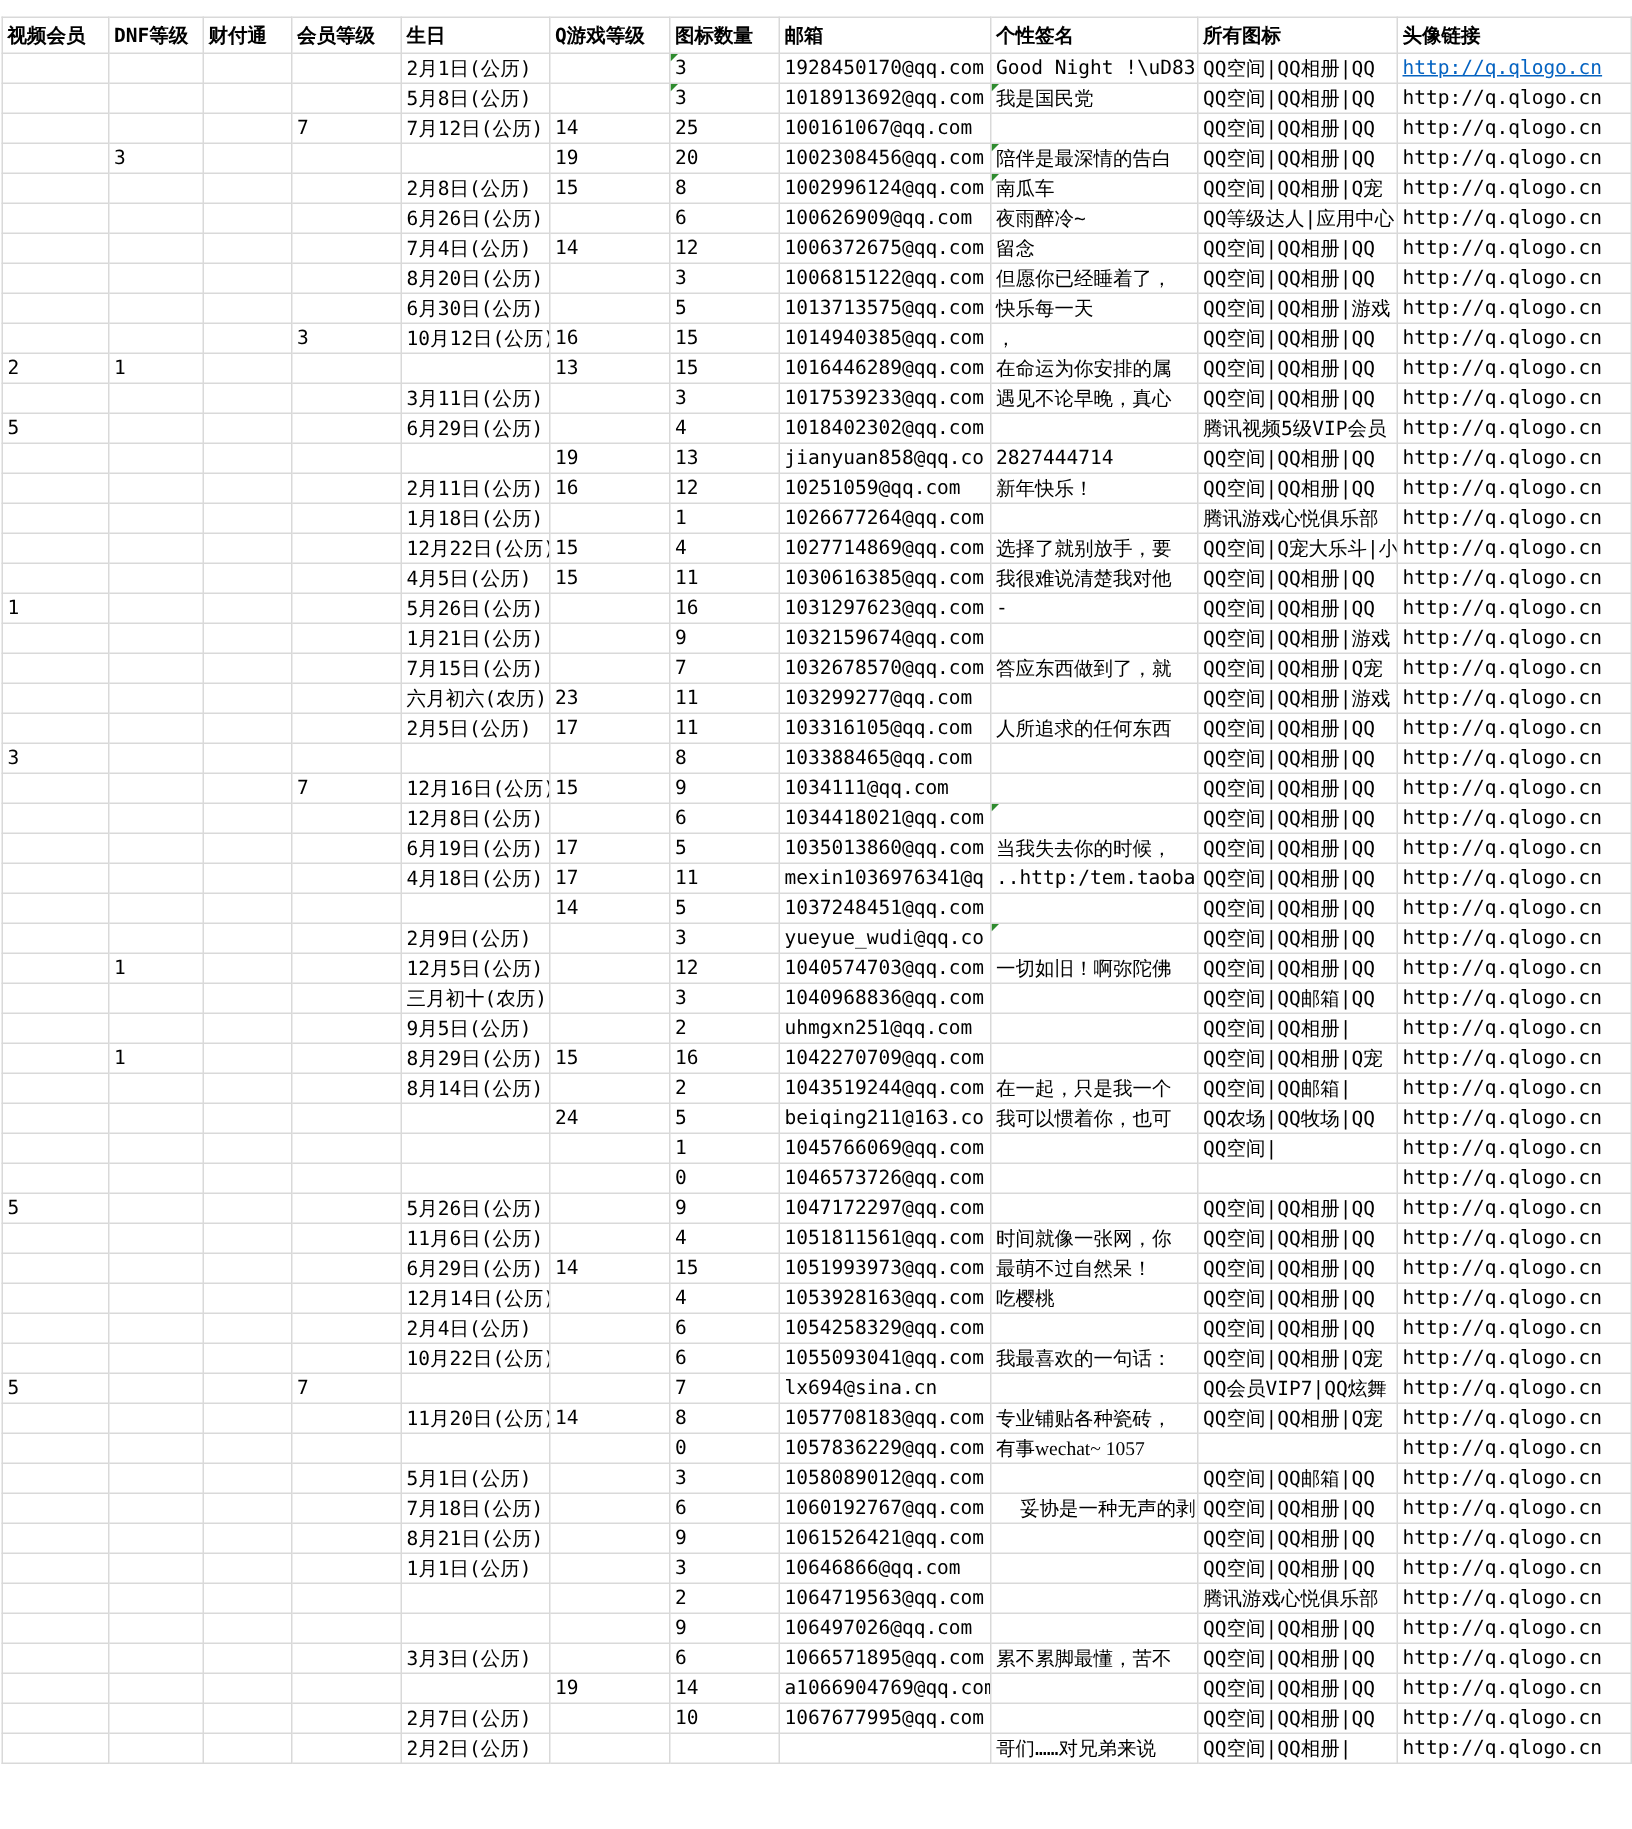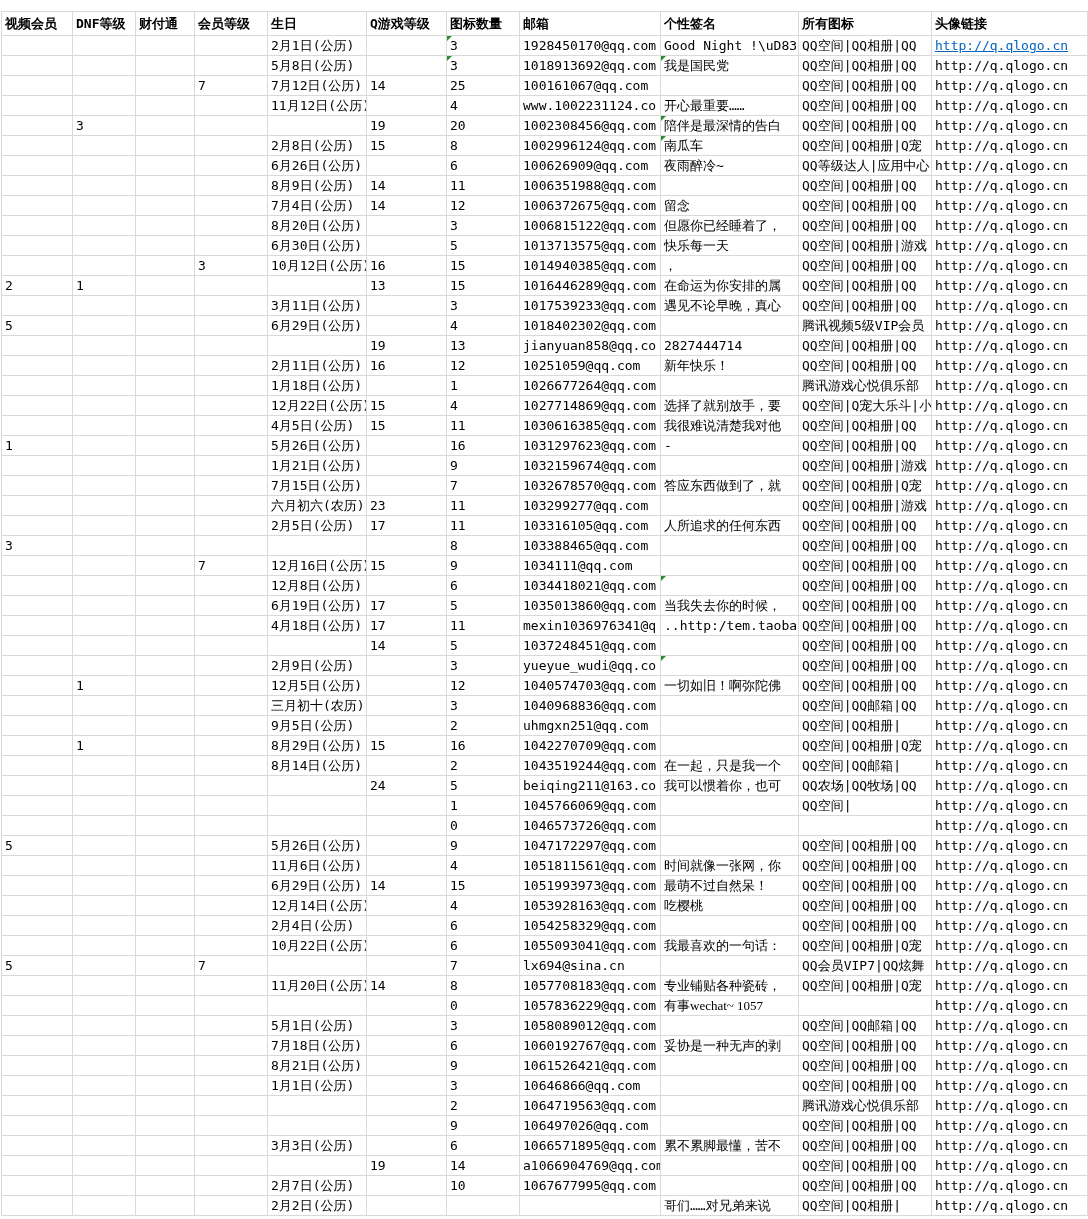--- a/index.html
+++ b/index.html
@@ -93,33 +93,20 @@
           <td>7月12日(公历)</td>
           <td>14</td>
           <td>25</td>
           <td>100161067@qq.com</td>
           <td></td>
           <td>QQ空间|QQ相册|QQ</td>
           <td><span>http://q.qlogo.cn</span></td>
         </tr>
         <tr>
           <td></td>
-          <td></td>
-          <td></td>
-          <td></td>
-          <td>11月12日(公历)</td>
-          <td></td>
-          <td>4</td>
-          <td>www.1002231124.co</td>
-          <td>开心最重要……</td>
-          <td>QQ空间|QQ相册|QQ</td>
-          <td><span>http://q.qlogo.cn</span></td>
-        </tr>
-        <tr>
-          <td></td>
           <td>3</td>
           <td></td>
           <td></td>
           <td></td>
           <td>19</td>
           <td>20</td>
           <td>1002308456@qq.com</td>
           <td>陪伴是最深情的告白<i class="green-tri"></i></td>
           <td>QQ空间|QQ相册|QQ</td>
           <td><span>http://q.qlogo.cn</span></td>
@@ -148,33 +135,20 @@
           <td>100626909@qq.com</td>
           <td>夜雨醉冷~</td>
           <td>QQ等级达人|应用中心</td>
           <td><span>http://q.qlogo.cn</span></td>
         </tr>
         <tr>
           <td></td>
           <td></td>
           <td></td>
           <td></td>
-          <td>8月9日(公历)</td>
-          <td>14</td>
-          <td>11</td>
-          <td>1006351988@qq.com</td>
-          <td></td>
-          <td>QQ空间|QQ相册|QQ</td>
-          <td><span>http://q.qlogo.cn</span></td>
-        </tr>
-        <tr>
-          <td></td>
-          <td></td>
-          <td></td>
-          <td></td>
           <td>7月4日(公历)</td>
           <td>14</td>
           <td>12</td>
           <td>1006372675@qq.com</td>
           <td>留念</td>
           <td>QQ空间|QQ相册|QQ</td>
           <td><span>http://q.qlogo.cn</span></td>
         </tr>
         <tr>
           <td></td>
@@ -715,21 +689,21 @@
         </tr>
         <tr>
           <td></td>
           <td></td>
           <td></td>
           <td></td>
           <td>7月18日(公历)</td>
           <td></td>
           <td>6</td>
           <td>1060192767@qq.com</td>
-          <td style="text-align: left; margin-top: 13px;">妥协是一种无声的剥</td>
+          <td style="text-align: right; margin-top: 13px;">妥协是一种无声的剥</td>
           <td>QQ空间|QQ相册|QQ</td>
           <td><span>http://q.qlogo.cn</span></td>
         </tr>
         <tr>
           <td></td>
           <td></td>
           <td></td>
           <td></td>
           <td>8月21日(公历)</td>
           <td></td>

